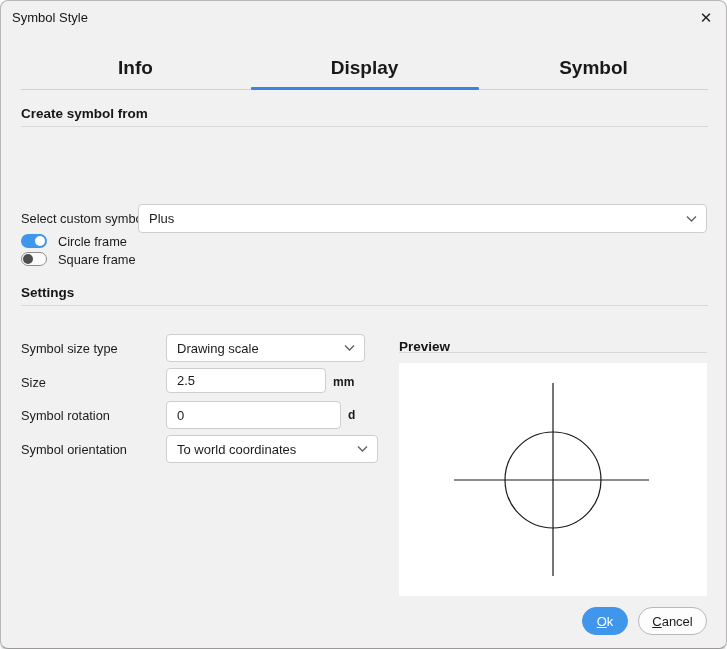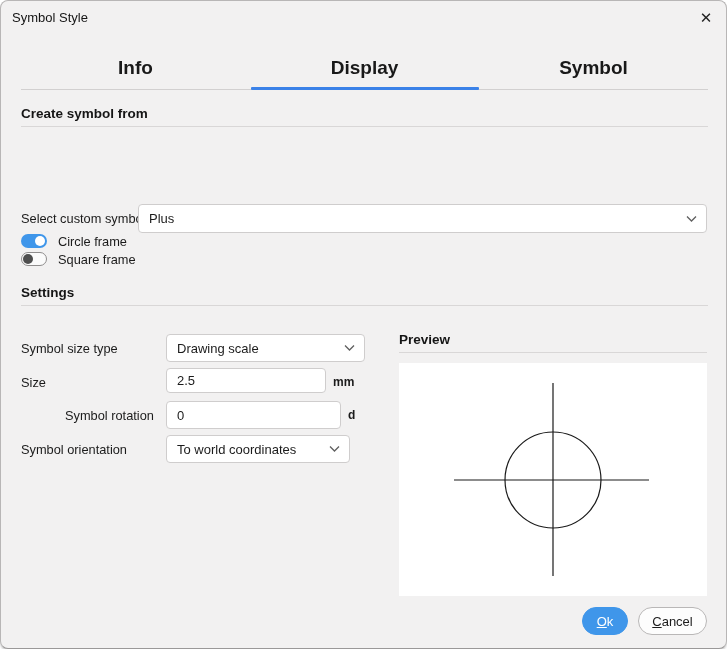--- a/index.html
+++ b/index.html
@@ -125,37 +125,37 @@
         </svg>
     </span>
   </div>
 
   <div class="field-label" style="left:20px; top:374px;">Size</div>
   <div class="textbox" style="left:165px; top:367px; width:160px; height:25px;">
     <span>2.5</span>
   </div>
   <div class="unit-label" style="left:332px; top:374px;">mm</div>
 
-  <div class="field-label" style="left:20px; top:407px;margin-left:44px;">Symbol rotation</div>
+  <div class="field-label" style="left:20px; top:407px;">Symbol rotation</div>
   <div class="textbox" style="left:165px; top:400px; width:175px; height:28px;">
     <span>0</span>
   </div>
   <div class="unit-label" style="left:347px; top:407px;">d</div>
 
   <div class="field-label" style="left:20px; top:441px;">Symbol orientation</div>
-  <div class="select" style="left:165px; top:434px; width:184px; height:28px;">
+  <div class="select" style="left:165px; top:434px; width:212px; height:28px;">
     <span>To world coordinates</span>
     <span class="chev">
       <svg width="11" height="8" viewBox="0 0 11 8">
           <polyline points="1,1.5 5.5,6 10,1.5" fill="none" stroke="#5f5f5f" stroke-width="1.3"></polyline>
         </svg>
     </span>
   </div>
 
-  <div class="section-title" style="left:398px; top:331px;">Preview</div>
+  <div class="section-title" style="left:398px; top:338px;">Preview</div>
   <div class="rule" style="left:398px; top:351px; width:308px;"></div>
   <div class="preview-box">
     <svg width="308" height="233" viewBox="0 0 308 233">
       <line x1="154" y1="20" x2="154" y2="213" stroke="#1a1a1a" stroke-width="1.2"></line>
       <line x1="55" y1="117" x2="250" y2="117" stroke="#1a1a1a" stroke-width="1.2"></line>
       <circle cx="154" cy="117" r="48" fill="none" stroke="#1a1a1a" stroke-width="1.2"></circle>
     </svg>
   </div>
 
   <div class="btn btn-ok">

